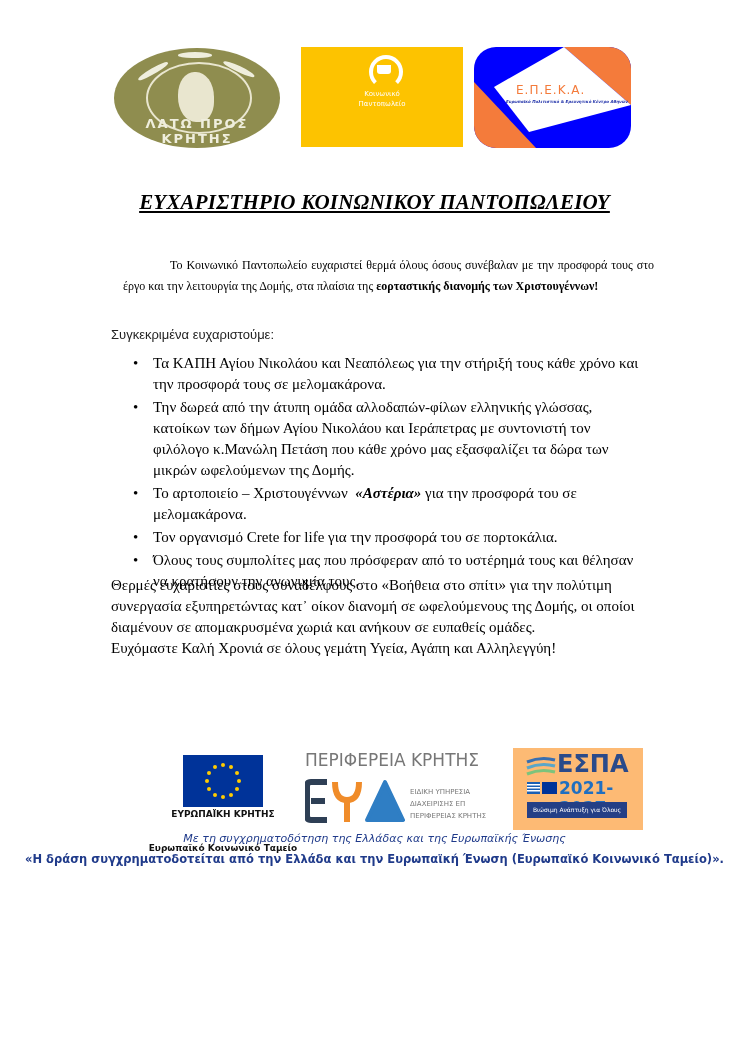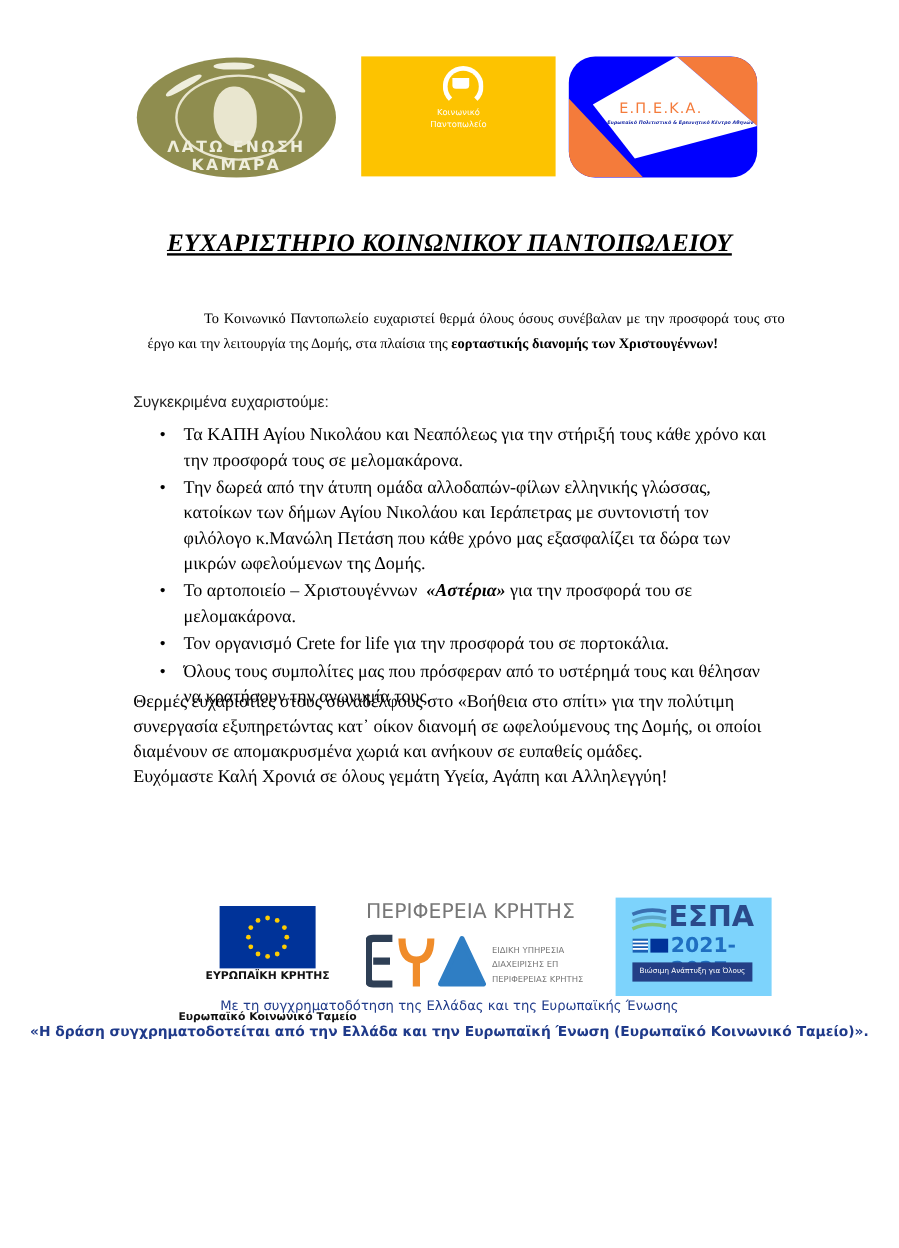--- a/index.html
+++ b/index.html
@@ -42,40 +42,40 @@
   
   .eu { left: 148px; top: 748px; width: 150px; height: 90px; }
   .eu .flag { position:absolute; left:35px; top:7px; width:80px; height:52px; background:#003399; }
   .eu .l1 { position:absolute; left:0; right:0; top:61px; text-align:center; font-family:"DejaVu Sans", sans-serif; font-weight:bold; font-size:9px; color:#111; }
   .eu .l2 { position:absolute; left:0; right:0; top:73px; text-align:center; font-family:"DejaVu Sans", sans-serif; font-weight:bold; font-size:9px; color:#111;margin-top:22px; }
 
   .pk { left: 305px; top: 750px; width: 195px; height: 80px; }
   .pk .head { position:absolute; left:0; top:0; font-family:"DejaVu Sans", sans-serif; font-size:17px; color:#777; letter-spacing:0px; white-space:nowrap; }
   .pk .sub { position:absolute; left:105px; top:36px; font-family:"DejaVu Sans", sans-serif; font-size:7px; line-height:12px; color:#777; white-space:nowrap; }
 
-  .espa { left: 513px; top: 748px; width: 130px; height: 82px; background:#7dd3fc; }
+  .espa { left: 513px; top: 748px; width: 130px; height: 82px; background:#fdba74; }
   .espa .big { position:absolute; left:44px; top:2px; font-family:"DejaVu Sans", sans-serif; font-weight:bold; font-size:24px; color:#2a4a8a; }
   .espa .yrs { position:absolute; left:46px; top:30px; font-family:"DejaVu Sans", sans-serif; font-weight:bold; font-size:17px; color:#1f6fc1; }
   .espa .bar { position:absolute; left:14px; top:54px; width:100px; height:16px; background:#243f86; color:#fff; font-family:"DejaVu Sans", sans-serif; font-size:6px; line-height:16px; text-align:center; }
 
-  .cofund1 { left: 0; width: 749px; top: 832px; text-align:center; font-family:"DejaVu Sans", sans-serif; font-size: 11px; color:#1f3a8a; }
+  .cofund1 { left: 0; width: 749px; top: 832px; text-align:center; font-family:"DejaVu Sans", sans-serif; font-size: 11px; color:#1f3a8a;font-style:italic; }
   .cofund2 { left: 0; width: 749px; top: 852px; text-align:center; font-family:"DejaVu Sans", sans-serif; font-weight: bold; font-size: 11.5px; color:#1f3a8a; }
 </style>
 </head>
 <body>
 
 <div class="abs logo-seal">
   <div class="ring"></div>
   <div class="dolphin" style="left:28px; top:26px; transform:rotate(-30deg);"></div>
   <div class="dolphin" style="left:70px; top:10px;"></div>
   <div class="dolphin" style="left:114px; top:24px; transform:rotate(25deg);"></div>
   <div class="inner">
     <div class="head"></div>
   </div>
-  <div class="txt">ΛΑΤΩ ΕΝΩΣΗ ΚΑΜΑΡΑ</div>
+  <div class="txt">ΛΑΤΩ ΠΡΟΣ ΚΡΗΤΗΣ</div>
 </div>
 
 <div class="abs logo-pantopoleio">
   <div class="circ"></div>
   <div class="basket"></div>
   <div class="lbl">
     <div>Κοινωνικό</div>
     <div>Παντοπωλείο</div>
   </div>
 </div>

